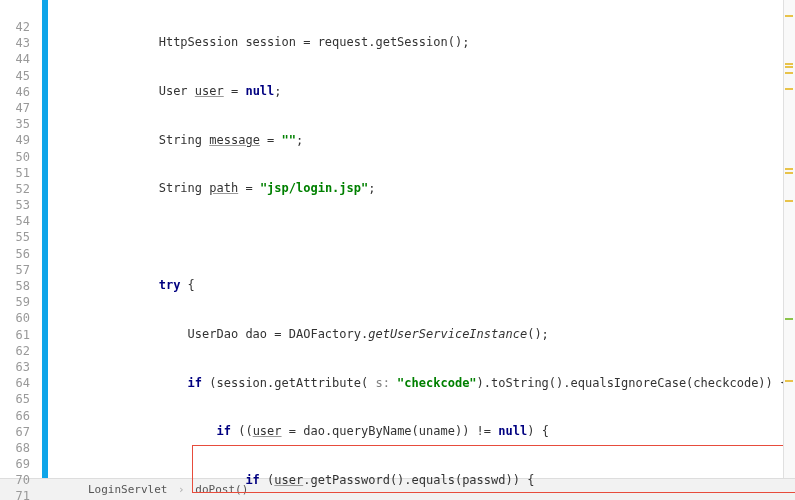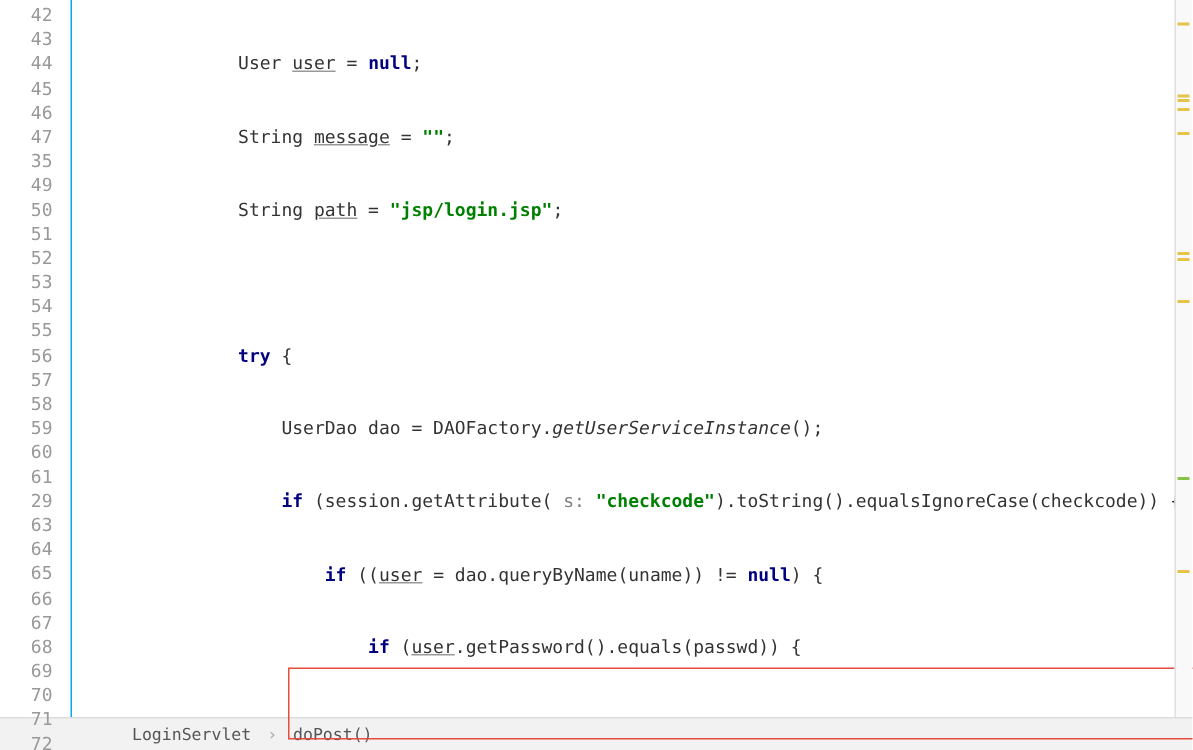--- a/index.html
+++ b/index.html
@@ -1,18 +1,18 @@
 <!DOCTYPE html>
 <html><head>
 <meta charset="utf-8">
 <style>
 * { margin:0; padding:0; box-sizing:border-box; }
 body { font-family: Menlo, Consolas, monospace; font-size:12px; background:#fff; overflow:hidden; }
 .editor { display:flex; width:795px; height:478px; position:relative; }
-.gutter { width:48px; background:#fff; text-align:right; padding-right:12px; color:#999; line-height:16.2px; padding-top:2px; border-right:1px solid #0ea5e9; }
+.gutter { width:48px; background:#fff; text-align:right; padding-right:12px; color:#999; line-height:16.2px; padding-top:19px; border-right:6px solid #0ea5e9; }
 .gutter .ln { height:16.2px; }
 .code { flex:1; padding-top:2px; padding-left:24px; line-height:16.2px; color:#333; white-space:pre; position:relative; }
 .code .row { height:16.2px; }
 .kw { color:#000080; font-weight:bold; }
 .str { color:#008000; font-weight:bold; }
 .it { font-style:italic;margin-top:28px; }
 .param { color:#808080; }
 .ul { text-decoration:underline; text-decoration-color:#999; }
 .highlight-box { position:absolute; left:144px; top:445px; width:622px; height:48px; border:1.5px solid #e74c3c; pointer-events:none; }
 .right-gutter { position:absolute; right:0; top:0; width:12px; height:478px; background:#f9f9f9; border-left:1px solid #e0e0e0; }
@@ -40,33 +40,34 @@
       <div class="ln">52</div>
       <div class="ln">53</div>
       <div class="ln">54</div>
       <div class="ln">55</div>
       <div class="ln">56</div>
       <div class="ln">57</div>
       <div class="ln">58</div>
       <div class="ln">59</div>
       <div class="ln">60</div>
       <div class="ln">61</div>
-      <div class="ln">29</div>
+      <div class="ln">62</div>
       <div class="ln">63</div>
       <div class="ln">64</div>
       <div class="ln">65</div>
       <div class="ln">66</div>
       <div class="ln">67</div>
       <div class="ln">68</div>
       <div class="ln">69</div>
       <div class="ln">70</div>
       <div class="ln">71</div>
       <div class="ln">72</div>
     </div>
   <div class="code">
+    <div class="row"><span>            HttpSession session = request.getSession();</span></div>
     <div class="row"><span>            User </span><span class="ul">user</span><span> = </span><span class="kw">null</span><span>;</span></div>
     <div class="row"><span>            String </span><span class="ul">message</span><span> = </span><span class="str">""</span><span>;</span></div>
     <div class="row"><span>            String </span><span class="ul">path</span><span> = </span><span class="str">"jsp/login.jsp"</span><span>;</span></div>
     <div class="row"><span></span></div>
     <div class="row"><span>            </span><span class="kw">try</span><span> {</span></div>
     <div class="row"><span>                UserDao dao = DAOFactory.</span><span class="it">getUserServiceInstance</span><span>();</span></div>
     <div class="row"><span>                </span><span class="kw">if</span><span> (session.getAttribute( </span><span class="param">s:</span><span class="str"> "checkcode"</span><span>).toString().equalsIgnoreCase(checkcode)) {</span></div>
     <div class="row"><span>                    </span><span class="kw">if</span><span> ((</span><span class="ul">user</span><span> = dao.queryByName(uname)) != </span><span class="kw">null</span><span>) {</span></div>
     <div class="row"><span>                        </span><span class="kw">if</span><span> (</span><span class="ul">user</span><span>.getPassword().equals(passwd)) {</span></div>
     

